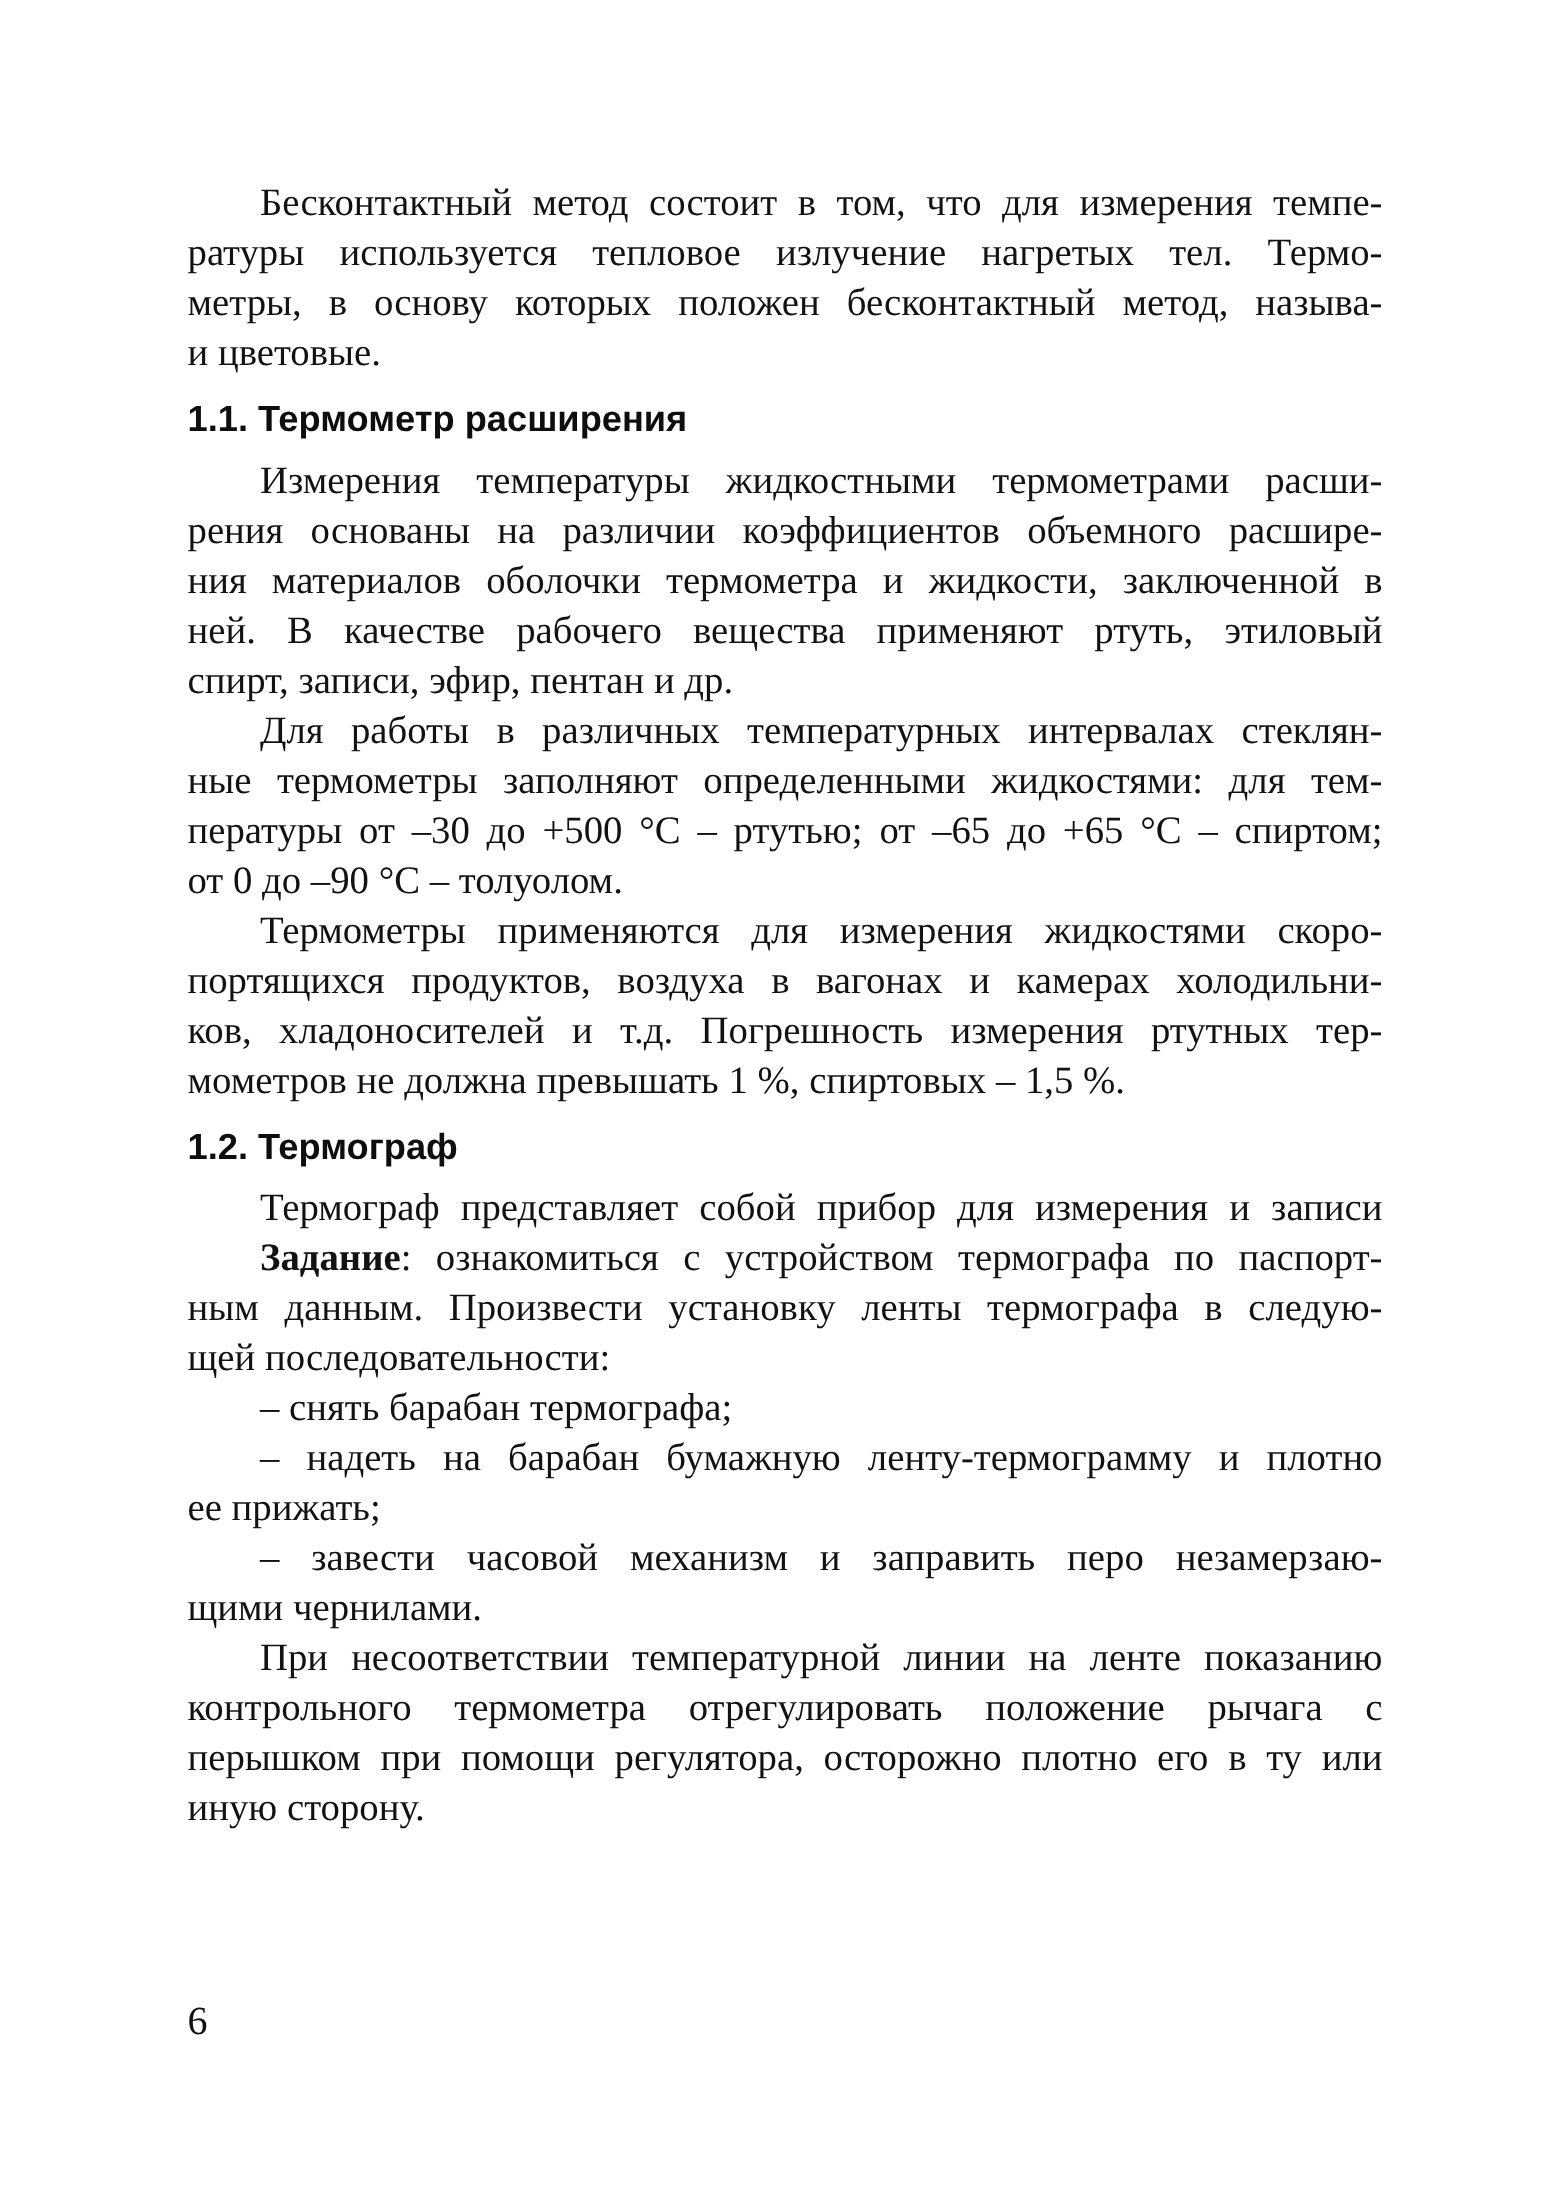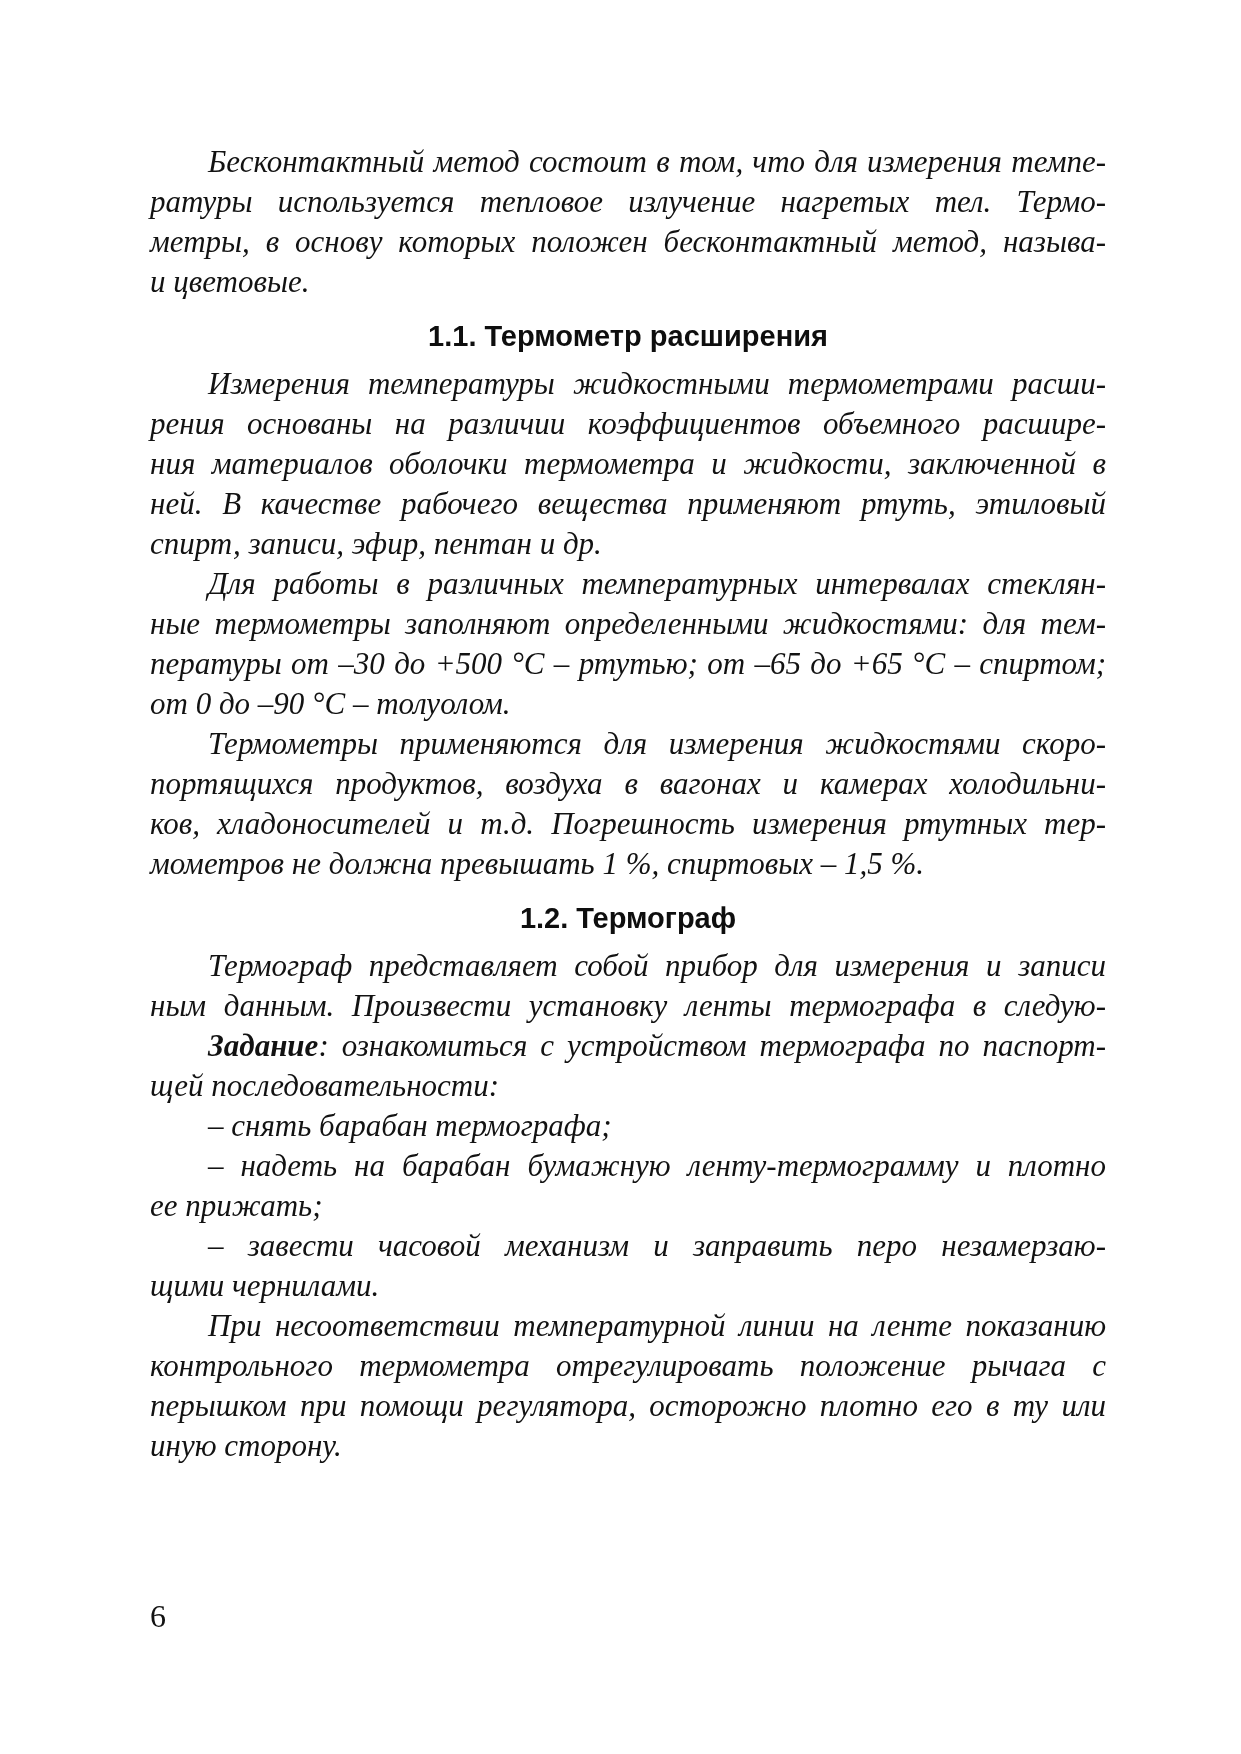--- a/index.html
+++ b/index.html
@@ -22,34 +22,32 @@
     top: 142px;
     width: 956px;
     font-size: 31px;
     line-height: 40px;
   }
   .paragraph { margin: 0; }
   .line {
     text-align: justify;
     text-align-last: justify;
     white-space: normal;
-    font-style: italic;
   }
   .line.last {
     text-align-last: left;
   }
   .line.indent {
     text-indent: 58px;
   }
   .heading {
     font-family: "Liberation Sans", sans-serif;
     font-weight: bold;
     font-size: 29px;
     line-height: 40px;
-    text-align: center;
     margin: 14px 0 8px 0;
     color: #0e0e0e;
   }
   .bold { font-weight: bold; }
   .page-number {
     position: absolute;
     left: 150px;
     top: 1596px;
     font-size: 32px;
     line-height: 40px;
@@ -85,22 +83,22 @@
         <div class="line indent">Термометры применяются для измерения жидкостями скоро-</div>
         <div class="line">портящихся продуктов, воздуха в вагонах и камерах холодильни-</div>
         <div class="line">ков, хладоносителей и т.д. Погрешность измерения ртутных тер-</div>
         <div class="line last">мометров не должна превышать 1 %, спиртовых – 1,5 %.</div>
       </div>
       <div class="heading">1.2. Термограф</div>
       <div class="paragraph">
         <div class="line indent">Термограф представляет собой прибор для измерения и записи</div>
       </div>
       <div class="paragraph">
+        <div class="line indent"><span class="bold">Задание</span><span>: ознакомиться с устройством термографа по паспорт-</span></div>
         <div class="line">ным данным. Произвести установку ленты термографа в следую-</div>
-        <div class="line indent"><span class="bold">Задание</span><span>: ознакомиться с устройством термографа по паспорт-</span></div>
         <div class="line last">щей последовательности:</div>
       </div>
       <div class="paragraph">
         <div class="line last indent">– снять барабан термографа;</div>
       </div>
       <div class="paragraph">
         <div class="line indent">– надеть на барабан бумажную ленту-термограмму и плотно</div>
         <div class="line last">ее прижать;</div>
       </div>
       <div class="paragraph">

